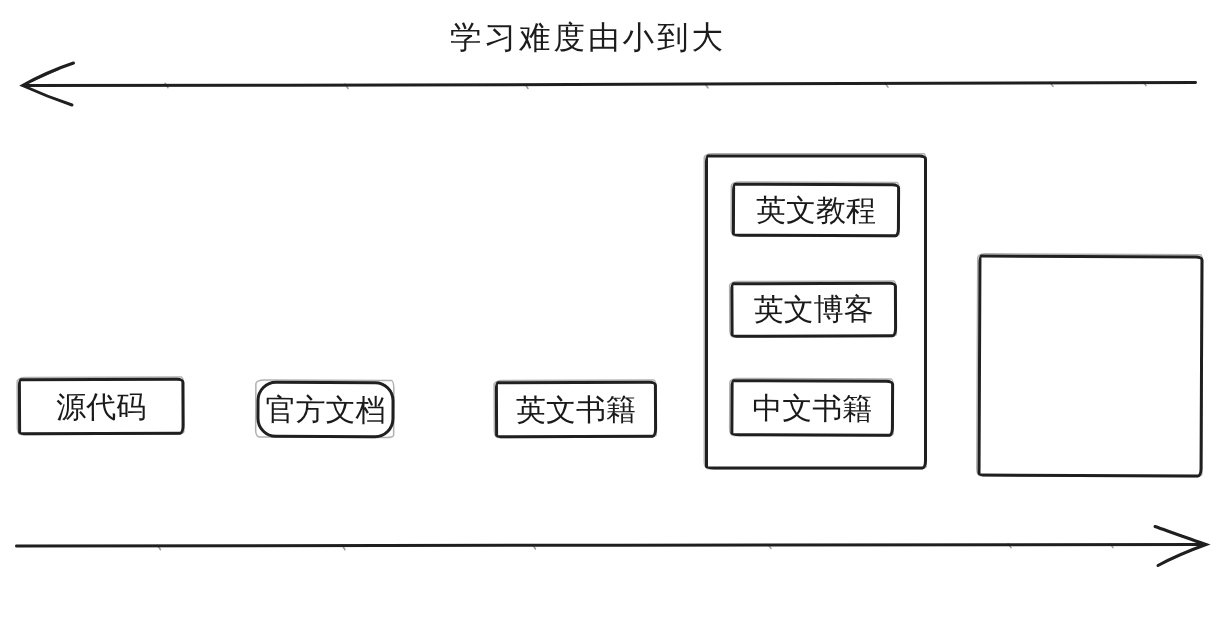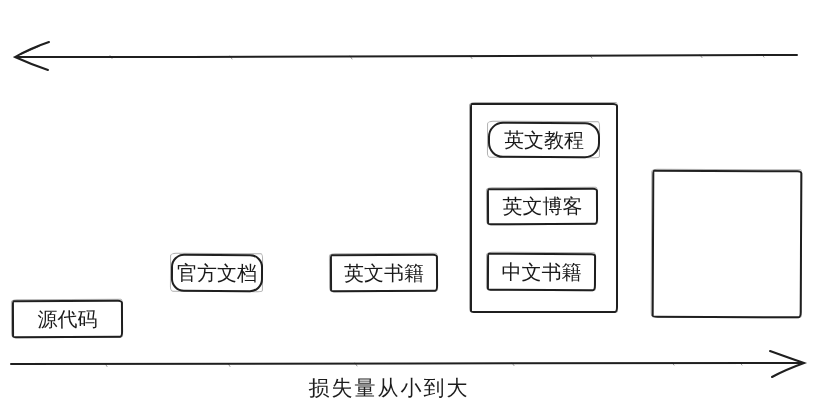--- a/index.html
+++ b/index.html
@@ -52,27 +52,27 @@
     pointer-events: none;
   }
   .group-box {
     background: #ffffff;
     border-width: 2px;
   }
   .tilt-a { transform: rotate(-0.25deg); }
   .tilt-b { transform: rotate(0.25deg); }
 
   
-  #box-source-code   { left: 12px;  top: 252px; width: 111px; height: 38px; margin-top: 48px; }
+  #box-source-code   { left: 12px;  top: 252px; width: 111px; height: 38px; }
   #box-official-docs { left: 171px; top: 254px; width: 92px; height: 38px; border-radius: 13px; }
   #box-english-books { left: 330px; top: 254px; width: 108px; height: 38px; }
 
   
   #group-box-1 { left: 470px; top: 103px; width: 148px; height: 210px; }
-  #box-english-tutorials { left: 488px; top: 122px; width: 112px; height: 36px; border-radius: 15px; }
+  #box-english-tutorials { left: 488px; top: 122px; width: 112px; height: 36px; }
   #box-english-blogs     { left: 487px; top: 188px; width: 111px; height: 37px; }
   #box-chinese-books     { left: 487px; top: 253px; width: 109px; height: 38px; }
 
   
   #group-box-2 { left: 652px; top: 170px; width: 150px; height: 148px; }
   #box-chinese-tutorials { left: 670px; top: 188px; width: 110px; height: 37px; }
   #box-chinese-blogs     { left: 672px; top: 255px; width: 109px; height: 37px; }
 
   #top-axis-label    { left: 392px; top: 11px; }
   #bottom-axis-label { left: 389px; top: 374px; }
@@ -104,21 +104,21 @@
         <path d="M 105 363.5 l 2 3"></path>
           <path d="M 228 363.5 l 2 3"></path>
           <path d="M 355 363 l 2 3"></path>
         <path d="M 512 363 l 2 2.6"></path>
           <path d="M 672 362.5 l 2 2.6"></path>
           <path d="M 740 362.5 l 2 2.6"></path>
       </g>
     </g>
   </svg>
 
-  <div class="axis-label" id="bottom-axis-label">损失量从小到大</div>
+  <div class="axis-label" id="top-axis-label">学习难度由小到大</div>
 
   <div class="sketch-box tilt-a" id="box-source-code">
     <span>源代码</span>
   </div>
   <div class="sketch-box tilt-b" id="box-official-docs">
     <span>官方文档</span>
   </div>
   <div class="sketch-box tilt-a" id="box-english-books">
     <span>英文书籍</span>
   </div>

